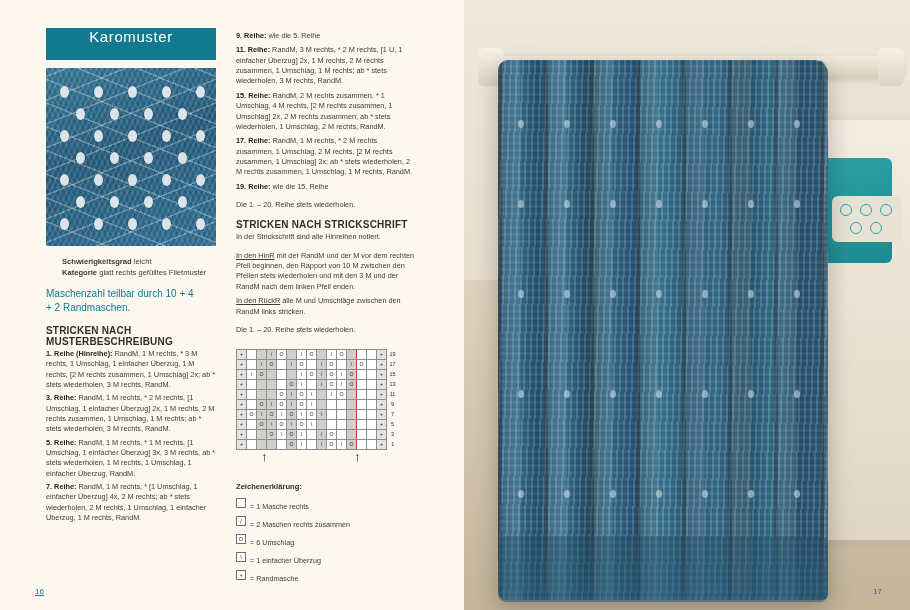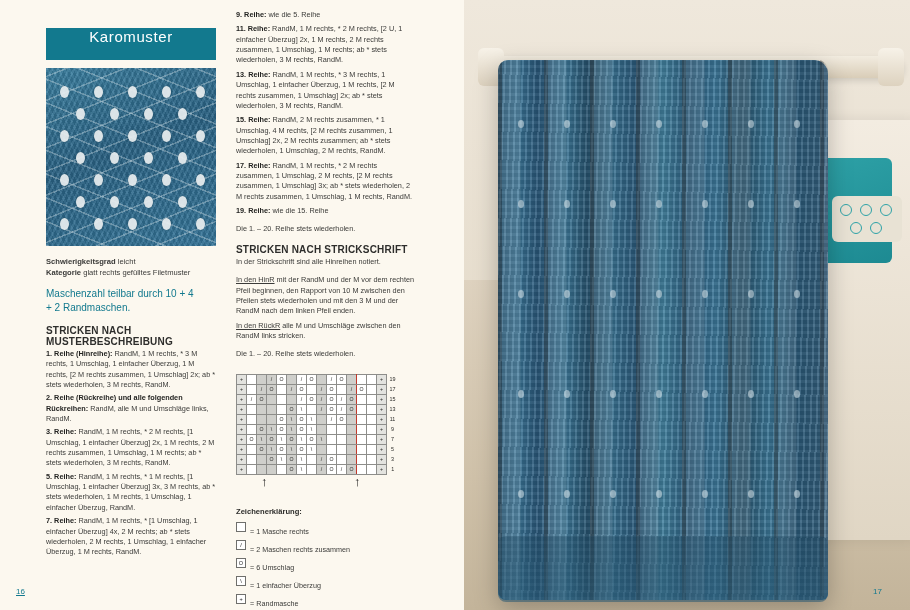--- a/index.html
+++ b/index.html
@@ -39,21 +39,21 @@
   }
   .col-left {
     position: absolute;
     left: 46px;
     top: 28px;
     width: 170px;
   }
   .col-right {
     position: absolute;
     left: 236px;
-    top: 10px;
+    top: 31px;
     width: 180px;
   }
 
   
   .title-banner {
     width: 170px;
     height: 32px;
     background: #12798e;
     display: flex;
     align-items: flex-start;
@@ -103,20 +103,21 @@
       repeating-linear-gradient(22deg, rgba(230,240,243,0.30) 0 1.5px, rgba(0,0,0,0) 1.5px 22px),
       repeating-linear-gradient(-22deg, rgba(230,240,243,0.30) 0 1.5px, rgba(0,0,0,0) 1.5px 22px);
   }
 
   
   .meta {
     margin-top: 10px;
     font-size: 7.6px;
     color: #3a3a38;
     line-height: 1.5;
+    margin-left: 16px;
   }
   .meta b { font-weight: bold; }
   .meta-accent {
     margin-top: 8px;
     color: #12798e;
     font-size: 10px;
     line-height: 1.45;
   }
 
   h3.section {
@@ -215,21 +216,21 @@
     margin-top: 8px;
   }
 
   
   .pageno {
     position: absolute;
     bottom: 14px;
     font-size: 8px;
     color: #12798e;
   }
-  #pageno-left { left: 16px; text-decoration: underline; }
+  #pageno-left { left: 35px; text-decoration: underline; }
   #pageno-right { right: 28px; }
 
   
   .photo {
     position: absolute;
     left: 0;
     top: 0;
     width: 446px;
     height: 610px;
     background:
@@ -395,42 +396,36 @@
         <div>Maschenzahl teilbar durch 10 + 4</div>
         <div>+ 2 Randmaschen.</div>
       </div>
 
       <h3 class="section">STRICKEN NACH MUSTERBESCHREIBUNG</h3>
 
       <p class="body-text">
         <b>1. Reihe (Hinreihe):</b><span> RandM, 1 M rechts, * 3 M rechts, 1 Umschlag, 1 einfacher Überzug, 1 M rechts, [2 M rechts zusammen, 1 Umschlag] 2x; ab * stets wiederholen, 3 M rechts, RandM.</span>
       </p>
       <p class="body-text">
-        <b>2. Reihe (Rückreihe) und alle folgenden Rückreihen:</b><span> RandM, alle M und Umschläge links, RandM.</span>
-      </p>
-      <p class="body-text">
         <b>3. Reihe:</b><span> RandM, 1 M rechts, * 2 M rechts, [1 Umschlag, 1 einfacher Überzug] 2x, 1 M rechts, 2 M rechts zusammen, 1 Umschlag, 1 M rechts; ab * stets wiederholen, 3 M rechts, RandM.</span>
       </p>
       <p class="body-text">
         <b>5. Reihe:</b><span> RandM, 1 M rechts, * 1 M rechts, [1 Umschlag, 1 einfacher Überzug] 3x, 3 M rechts, ab * stets wiederholen, 1 M rechts, 1 Umschlag, 1 einfacher Überzug, RandM.</span>
       </p>
       <p class="body-text">
         <b>7. Reihe:</b><span> RandM, 1 M rechts, * [1 Umschlag, 1 einfacher Überzug] 4x, 2 M rechts; ab * stets wiederholen, 2 M rechts, 1 Umschlag, 1 einfacher Überzug, 1 M rechts, RandM.</span>
       </p>
     </div>
 
     <div class="col-right">
       <p class="body-text">
         <b>9. Reihe:</b><span> wie die 5. Reihe</span>
       </p>
       <p class="body-text">
-        <b>11. Reihe:</b><span> RandM, 1 M rechts, * 2 M rechts, [2 U, 1 einfacher Überzug] 2x, 1 M rechts, 2 M rechts zusammen, 1 Umschlag, 1 M rechts; ab * stets wiederholen, 3 M rechts, RandM.</span>
-      </p>
-      <p class="body-text">
-        <b>13. Reihe:</b><span> RandM, 1 M rechts, * 3 M rechts, 1 Umschlag, 1 einfacher Überzug, 1 M rechts, [2 M rechts zusammen, 1 Umschlag] 2x; ab * stets wiederholen, 3 M rechts, RandM.</span>
+        <b>11. Reihe:</b><span> RandM, 3 M rechts, * 2 M rechts, [1 U, 1 einfacher Überzug] 2x, 1 M rechts, 2 M rechts zusammen, 1 Umschlag, 1 M rechts; ab * stets wiederholen, 3 M rechts, RandM.</span>
       </p>
       <p class="body-text">
         <b>15. Reihe:</b><span> RandM, 2 M rechts zusammen, * 1 Umschlag, 4 M rechts, [2 M rechts zusammen, 1 Umschlag] 2x, 2 M rechts zusammen; ab * stets wiederholen, 1 Umschlag, 2 M rechts, RandM.</span>
       </p>
       <p class="body-text">
         <b>17. Reihe:</b><span> RandM, 1 M rechts, * 2 M rechts zusammen, 1 Umschlag, 2 M rechts, [2 M rechts zusammen, 1 Umschlag] 3x; ab * stets wiederholen, 2 M rechts zusammen, 1 Umschlag, 1 M rechts, RandM.</span>
       </p>
       <p class="body-text">
         <b>19. Reihe:</b><span> wie die 15. Reihe</span>
       </p>

